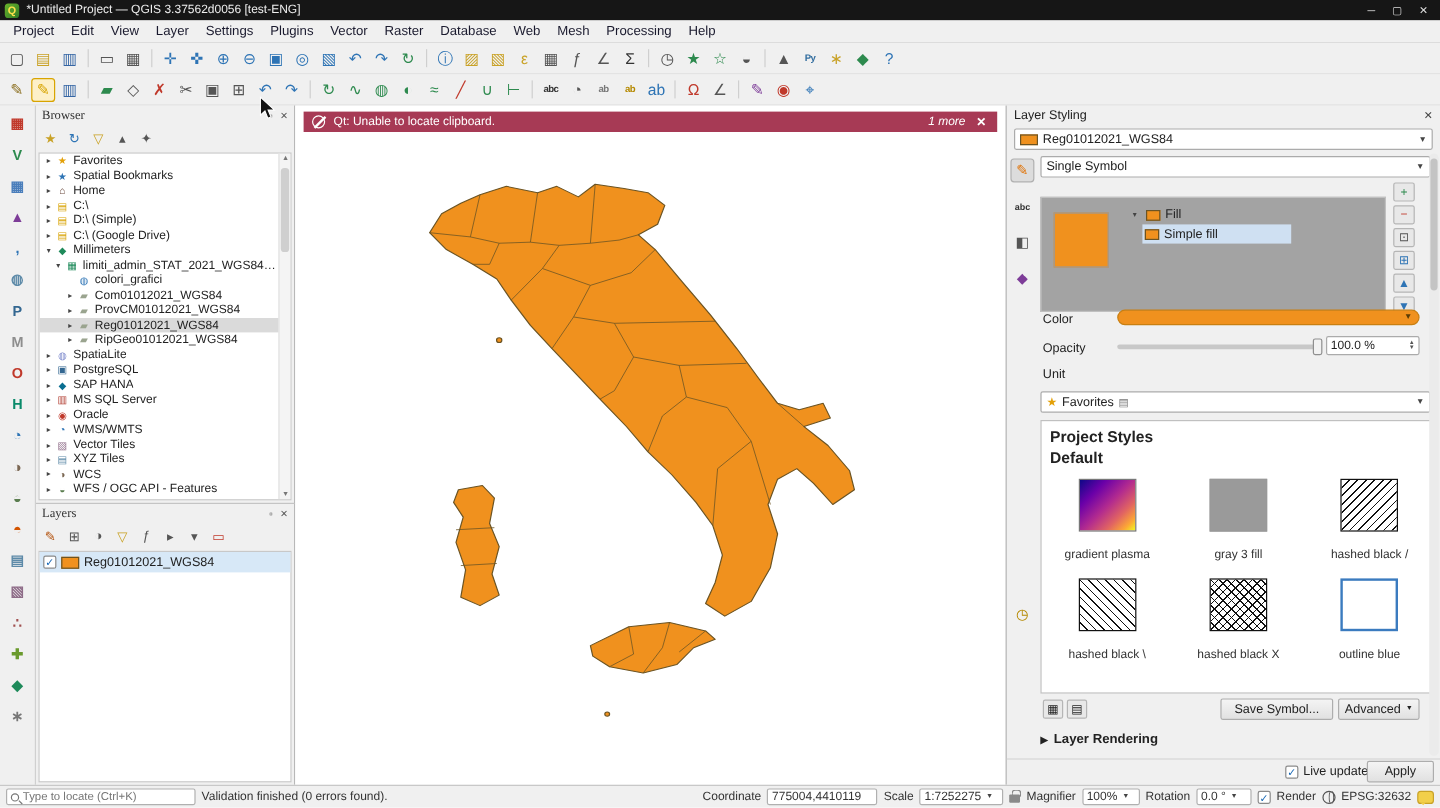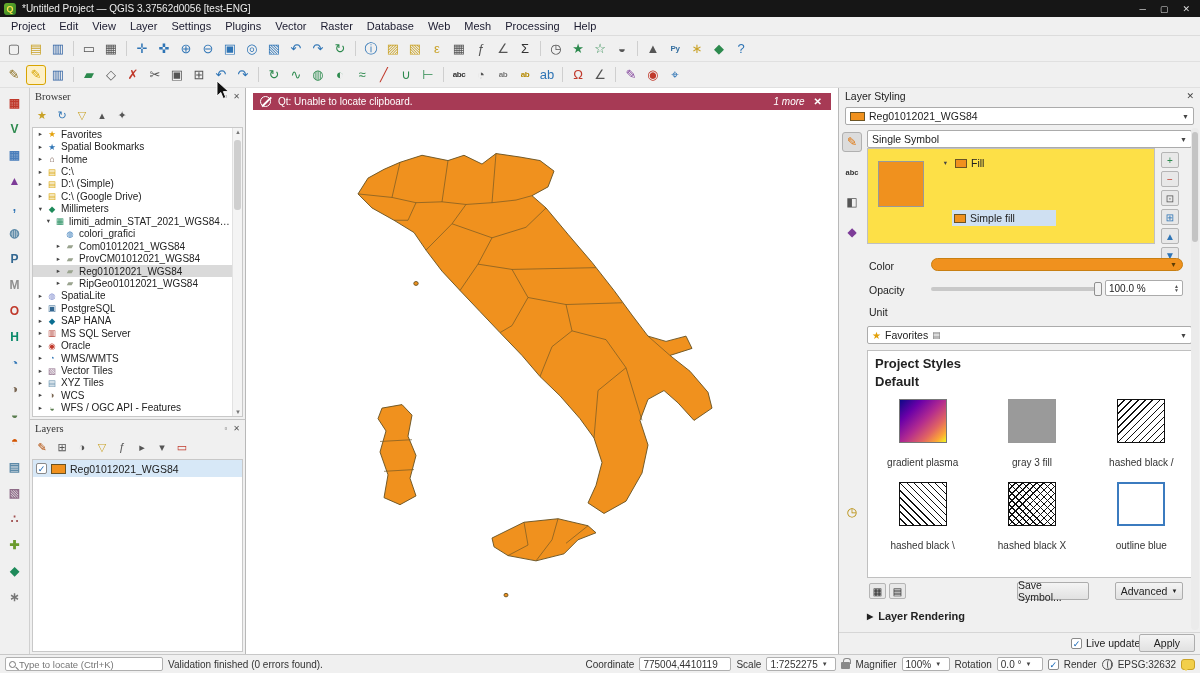--- a/index.html
+++ b/index.html
@@ -83,26 +83,26 @@
            gap:4px; padding:0 4px; height:18px; }
   .combo .arrow { margin-left:auto; font-size:7px; color:#444; }
   .cmb-layer { position:absolute; left:6px; top:19px; right:6px; }
   .cmb-renderer { position:absolute; left:28px; top:42px; right:8px; }
   .sp-tabs { position:absolute; left:0; top:40px; width:26px; bottom:4px; display:flex; flex-direction:column;
              align-items:center; gap:10px; padding-top:4px; }
   .tab-icon { width:20px; height:20px; display:flex; align-items:center; justify-content:center; font-size:12px; border-radius:3px; }
   .tab-icon.txt { font-size:7.5px; font-weight:bold; }
   .tab-icon.active { background:#dcdcdc; border:1px solid #b0b0b0; }
   .tab-icon.push { margin-top:250px; }
-  .symbox { position:absolute; left:28px; top:60px; width:288px; height:96px; background:#fde047; border:1px solid #c0c0c0; }
+  .symbox { position:absolute; left:28px; top:76px; width:288px; height:96px; background:#a3a3a3; border:1px solid #c0c0c0; }
   .sym-preview { position:absolute; left:10px; top:12px; width:46px; height:46px; border:1px solid #999; }
   .sym-tree { position:absolute; left:70px; top:6px; right:4px; }
   .st-row { height:16px; display:flex; align-items:center; gap:4px; font-size:10.5px; padding:0 2px; }
   .st-row .sw { width:12px; height:9px; border:1px solid #6b5424; flex:0 0 12px; }
-  .st-row.child { margin-left:14px; background:#cfe0f2; width:104px;margin-top:39px; }
+  .st-row.child { margin-left:14px; background:#cfe0f2; width:124px; }
   .symbtns { position:absolute; left:322px; top:64px; width:18px; display:flex; flex-direction:column; gap:3px; }
   .sbtn { width:18px; height:16px; background:#e8e8e8; border:1px solid #b5b5b5; border-radius:2px;
           display:flex; align-items:center; justify-content:center; font-size:10px; }
   .fieldlabel { position:absolute; left:30px; font-size:10.5px; color:#222; }
   .color-bar { position:absolute; left:92px; top:170px; width:252px; height:13px; border-radius:7px;
                border:1px solid #c87f12; display:flex; align-items:center; }
   .color-bar .arrow { margin-left:auto; font-size:7px; color:#5a3c05; padding-right:5px; }
   .slider-track { position:absolute; left:92px; top:199px; width:168px; height:4px; background:#c8c8c8; border-radius:2px; }
   .slider-handle { position:absolute; right:-3px; top:-5px; width:8px; height:14px; background:#f2f2f2;
                    border:1px solid #8f8f8f; border-radius:2px; }
@@ -591,21 +591,21 @@
           <div class="style-cell">
             <div class="style-thumb thumb-outline"></div>
             <div class="style-name">outline blue</div>
           </div>
         </div>
     </div>
 
     <span class="mini-btn" style="left:30px; top:495px;">▦</span>
     <span class="mini-btn" style="left:50px; top:495px;">▤</span>
 
-    <div class="btn" style="left:178px; top:494px; width:72px;">
+    <div class="btn" style="left:178px; top:494px; width:94px;">
       <span>Save Symbol...</span>
     </div>
     <div class="btn" style="left:276px; top:494px; width:68px;">
       <span>Advanced</span>
         <span style="font-size:6px;">▼</span>
     </div>
 
     <div class="collapse-row">
       <span class="tri">▶</span>
       <span>Layer Rendering</span>

